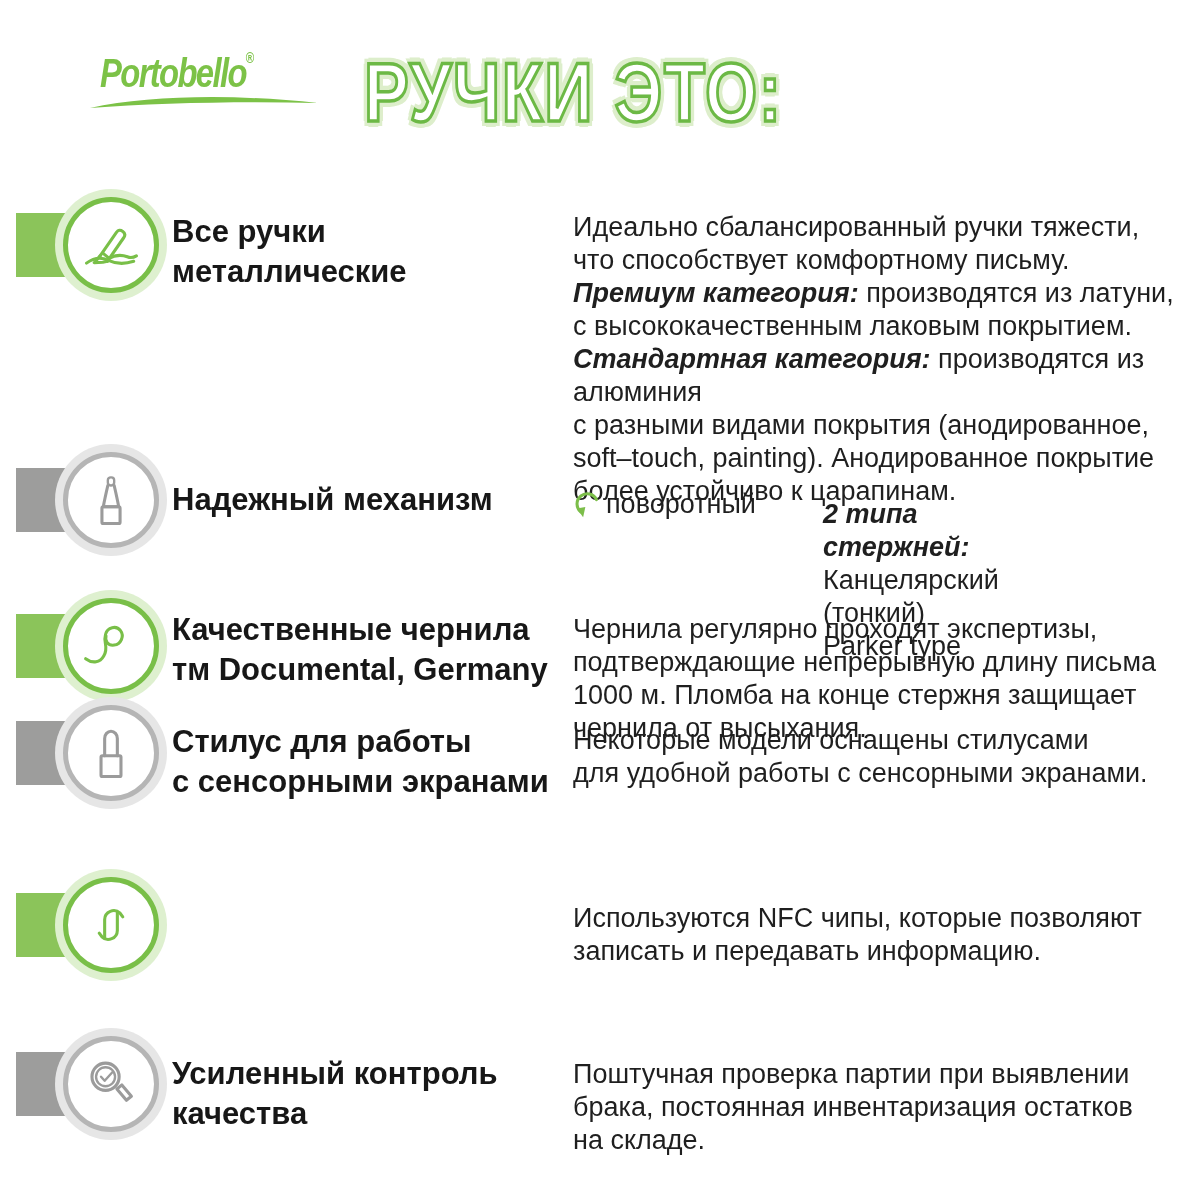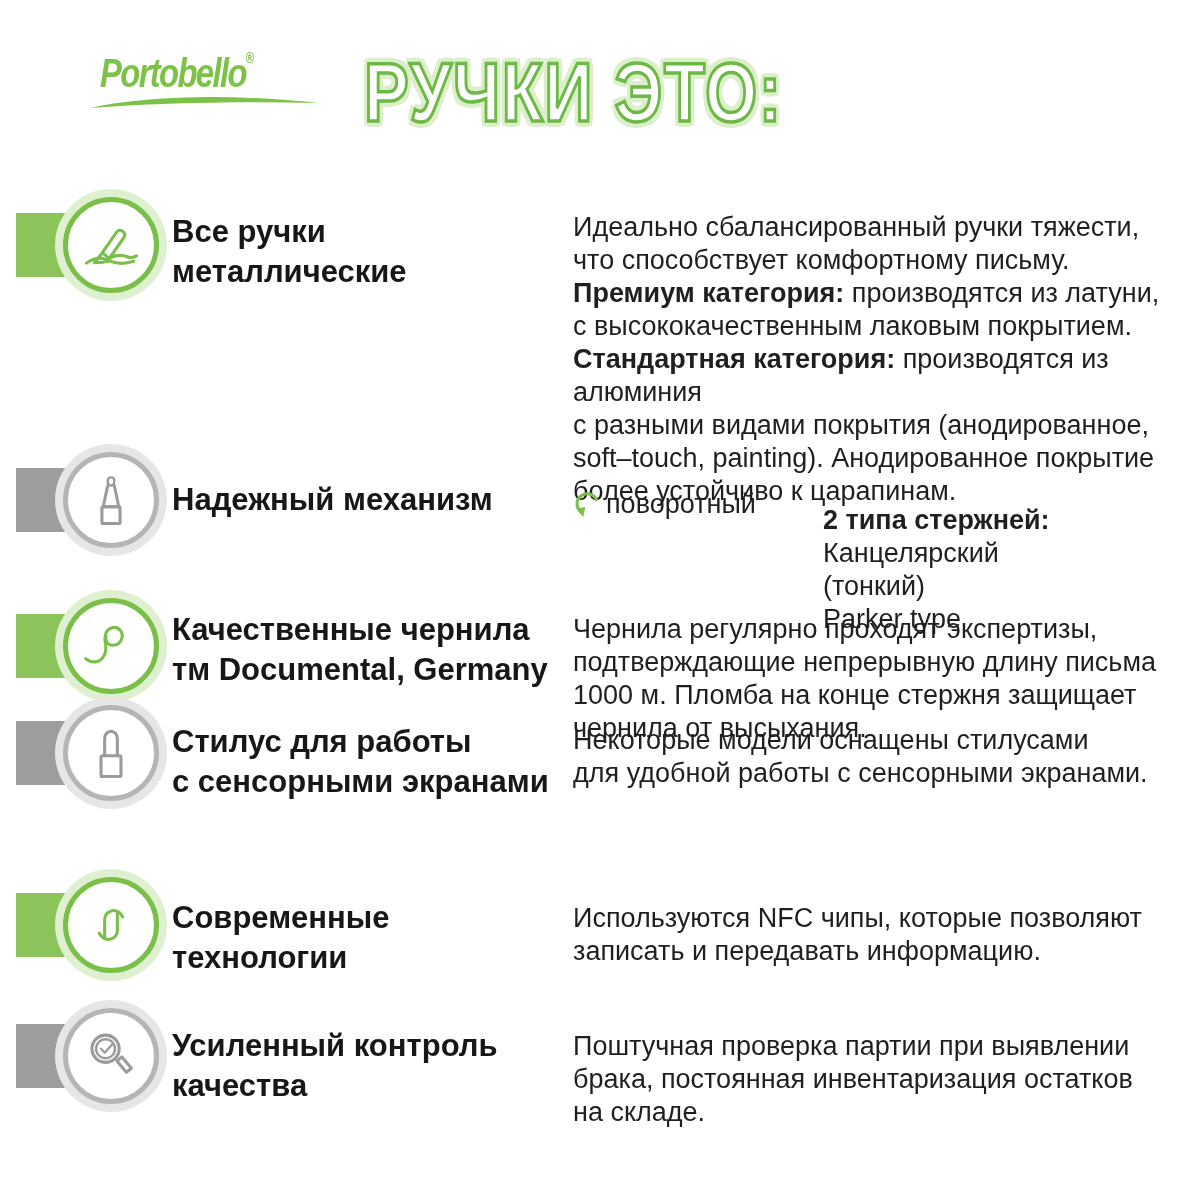--- a/index.html
+++ b/index.html
@@ -31,27 +31,27 @@
   .ring{position:absolute;left:8px;top:8px;right:8px;bottom:8px;border-radius:50%;background:#fff;
         display:grid;place-items:center;}
   .row.green .ring{border:5px solid #79bf48;color:#79bf48;}
   .row.gray  .ring{border:5px solid #b5b5b5;color:#9b9b9b;}
   .ring svg{width:58px;height:58px;display:block;}
 
   .title{position:absolute;left:156px;margin:0;font-size:31px;line-height:40px;font-weight:700;
          color:#171717;white-space:pre-line;}
   .desc{position:absolute;left:557px;width:630px;margin:0;font-size:27px;line-height:33px;
         color:#1f1f1f;white-space:pre-line;}
-  .b{font-weight:700;}
+  .b{font-weight:700;font-style:italic;}
 
   
   .mech-options{position:absolute;left:556px;top:40px;}
   .mech-option{display:flex;align-items:center;gap:2px;height:40px;font-size:27px;}
   .mech-option svg{width:32px;height:32px;color:#7cbe4a;flex:0 0 auto;}
-  .refills{position:absolute;left:807px;top:60px;}
+  .refills{position:absolute;left:807px;top:54px;}
   .refills p{margin:0;font-size:27px;line-height:33px;}
 
   svg .st{fill:none;stroke:currentColor;stroke-width:3.4;stroke-linecap:round;stroke-linejoin:round;}
   svg .st2{fill:none;stroke:currentColor;stroke-width:2.6;stroke-linecap:round;stroke-linejoin:round;}
 </style>
 </head>
 <body>
 
 <div class="canvas">
 
@@ -154,27 +154,25 @@
   <section class="row green" style="top:869px">
     <div class="ribbon"></div>
     <div class="badge">
       <div class="ring">
         <svg viewBox="0 0 64 64">
           <path class="st" d="M25 46 V26 a10 10 0 0 1 17 -7 l3 4"></path>
           <path class="st" d="M39 18 v20 a10 10 0 0 1 -17 7 l-3 -4"></path>
         </svg>
       </div>
     </div>
-    <h2 class="title" style="top:29px">Современные
-технологии</h2>
     <p class="desc" style="top:33px">Используются NFC чипы, которые позволяют
 записать и передавать информацию.</p>
   </section>
 
-  <section class="row gray" style="top:1000px">
+  <section class="row gray" style="top:1028px">
     <div class="ribbon"></div>
     <div class="badge">
       <div class="ring">
         <svg viewBox="0 0 64 64">
           <circle class="st" cx="26" cy="24" r="15"></circle>
           <circle class="st2" cx="26" cy="24" r="10.5"></circle>
           <path class="st2" d="M21 24 l4 4.5 l9 -10"></path>
           <path class="st" d="M38.5 37.5 L44 33 L54.5 45.5 L49 50 Z"></path>
         </svg>
       </div>

